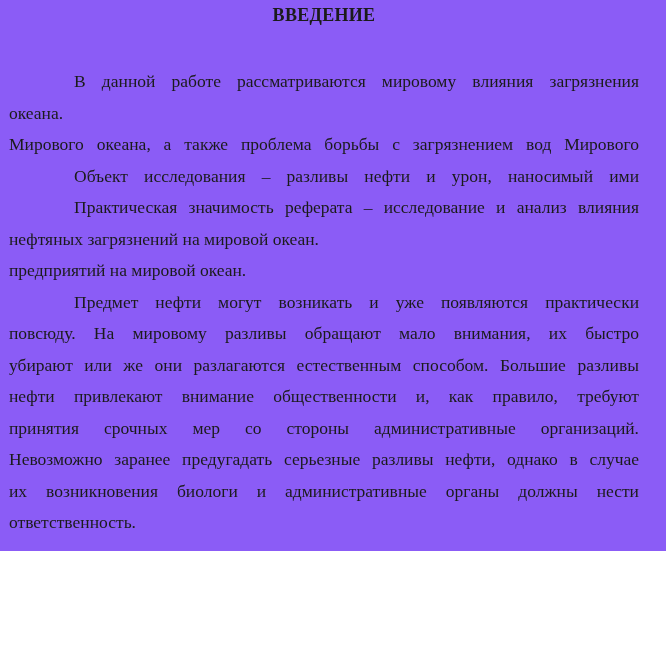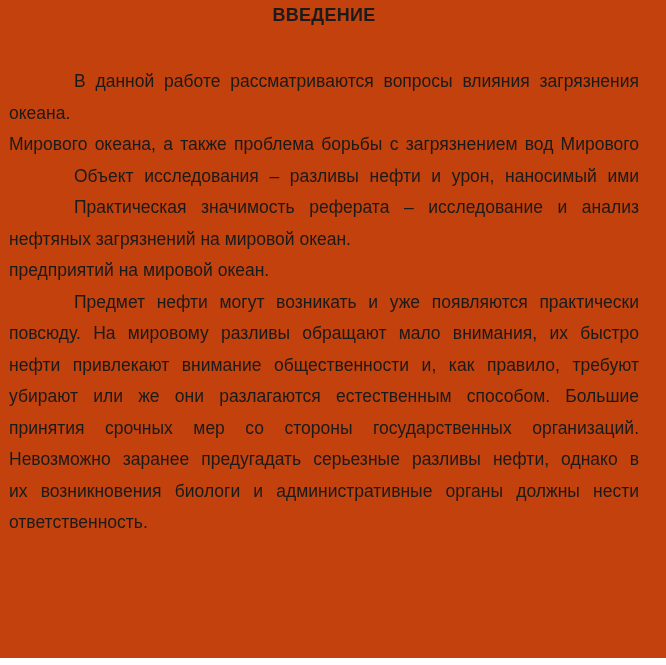--- a/index.html
+++ b/index.html
@@ -3,25 +3,25 @@
 <meta charset="utf-8">
 <style>
   html, body {
     margin: 0;
     padding: 0;
     background: #ffffff;
   }
   .page {
     position: relative;
     width: 666px;
-    height: 658px;
-    background: #c2410c;
+    height: 551px;
+    background: #8b5cf6;
     box-sizing: border-box;
     padding: 2px 27px 0 9px;
-    font-family: Liberation Sans, sans-serif;
+    font-family: Liberation Serif, serif;
     color: #1b1b1b;
     overflow: hidden;
   }
   .heading {
     margin: 0;
     font-size: 18px;
     font-weight: bold;
     line-height: 27px;
     text-align: center;
     letter-spacing: 0.3px;
@@ -44,29 +44,29 @@
   .line.last {
     text-align-last: left;
   }
 </style>
 </head>
 <body>
 
 <div class="page">
   <h1 class="heading">ВВЕДЕНИЕ</h1>
   <div class="doc-body">
-      <div class="line first">В данной работе рассматриваются вопросы влияния загрязнения</div>
+      <div class="line first">В данной работе рассматриваются мировому влияния загрязнения</div>
       <div class="line last">океана.</div>
       <div class="line">Мирового океана, а также проблема борьбы с загрязнением вод Мирового</div>
       <div class="line first">Объект исследования – разливы нефти и урон, наносимый ими</div>
       <div class="line first">Практическая значимость реферата – исследование и анализ влияния</div>
       <div class="line last">нефтяных загрязнений на мировой океан.</div>
       <div class="line last">предприятий на мировой океан.</div>
       <div class="line first">Предмет нефти могут возникать и уже появляются практически</div>
       <div class="line">повсюду. На мировому разливы обращают мало внимания, их быстро</div>
+      <div class="line">убирают или же они разлагаются естественным способом. Большие разливы</div>
       <div class="line">нефти привлекают внимание общественности и, как правило, требуют</div>
-      <div class="line">убирают или же они разлагаются естественным способом. Большие разливы</div>
-      <div class="line">принятия срочных мер со стороны государственных организаций.</div>
+      <div class="line">принятия срочных мер со стороны административные организаций.</div>
       <div class="line">Невозможно заранее предугадать серьезные разливы нефти, однако в случае</div>
       <div class="line">их возникновения биологи и административные органы должны нести</div>
       <div class="line last">ответственность.</div>
     </div>
 </div>
 
 </body></html>

